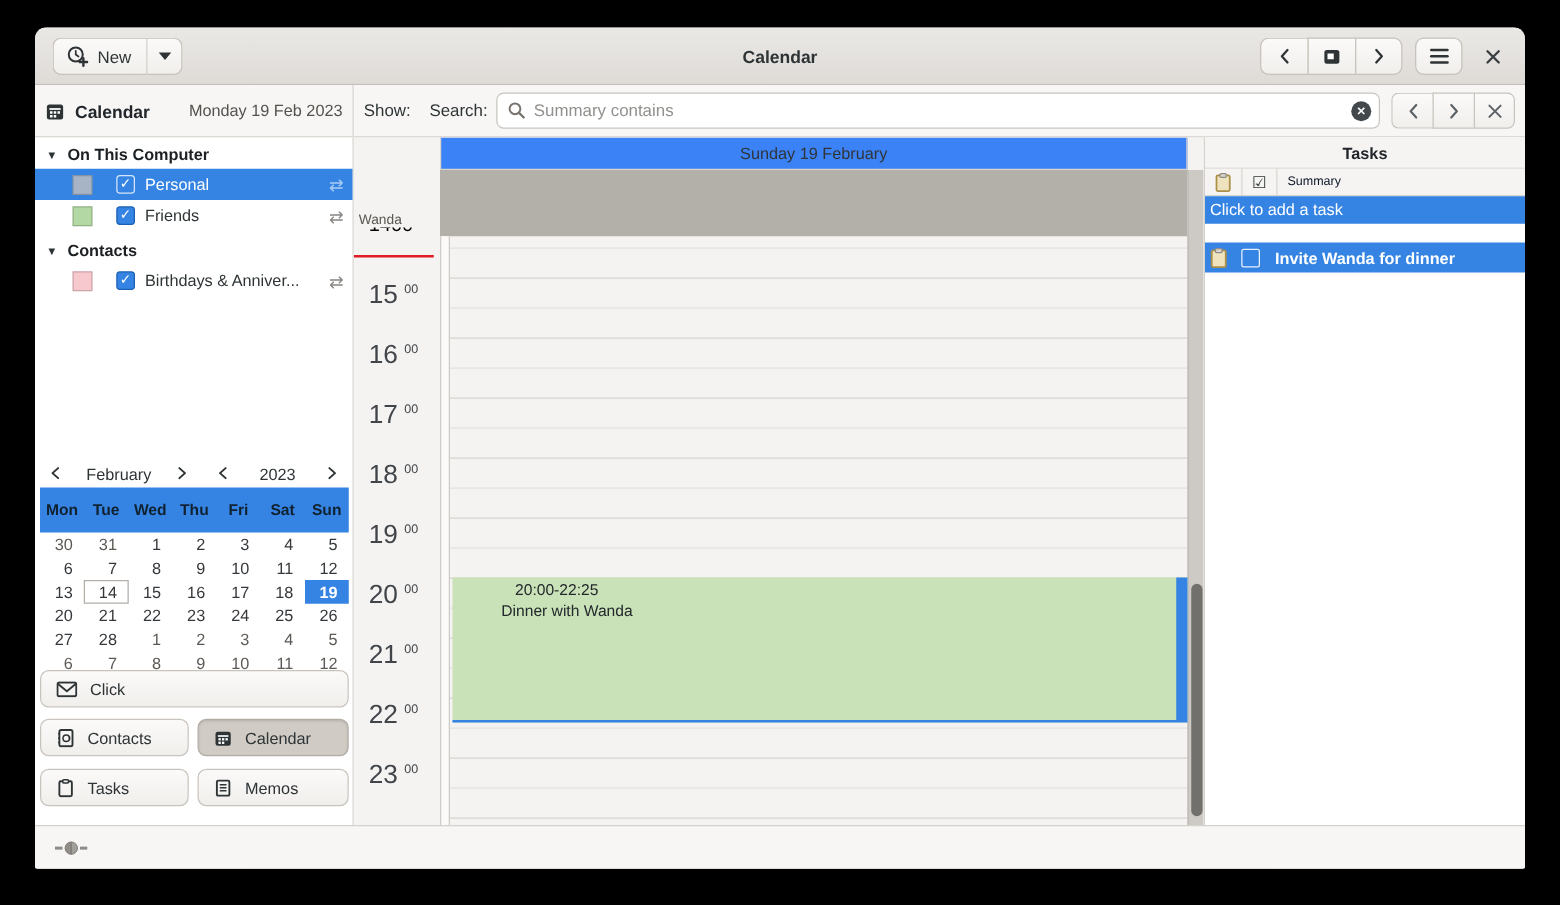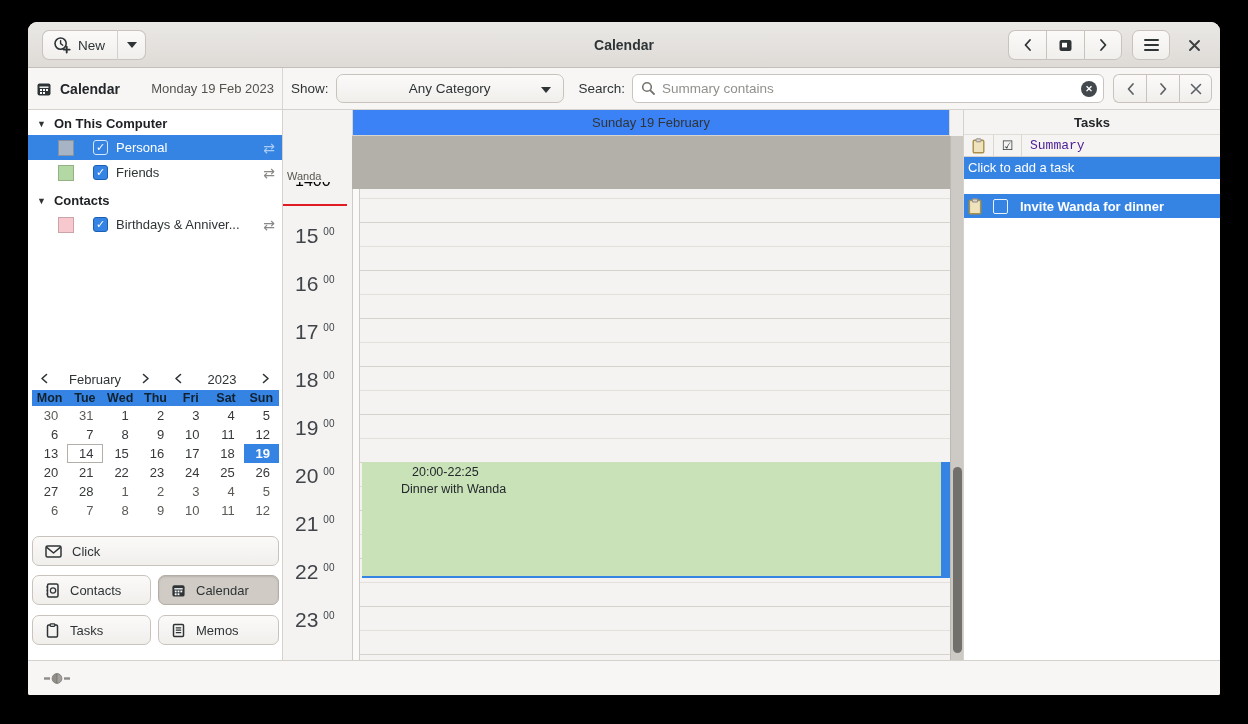--- a/index.html
+++ b/index.html
@@ -71,21 +71,21 @@
   .tree-row.sel .sync { color:#a9cbf4; }
   .contacts-gap { margin-top:4px; }
 
   
   .mini-cal { position:absolute; left:4px; top:258px; width:247px; }
   .mc-nav { height:22px; display:flex; align-items:center; font-size:13px; color:#2e3436; }
   .mc-nav .chv { width:24px; text-align:center; }
   .mc-month { width:78px; text-align:center; }
   .mc-year { width:64px; text-align:center; }
   .mc-sp { width:8px; }
-  .mc-days { height:16px; background:#3584e4; display:grid; grid-template-columns:repeat(7,1fr); align-items:center; }
+  .mc-days { height:36px; background:#3584e4; display:grid; grid-template-columns:repeat(7,1fr); align-items:center; }
   .mc-dayname { font-size:12.5px; color:#10212f; text-align:center; font-weight:bold; }
   .mc-week { height:19px; display:grid; grid-template-columns:repeat(7,1fr); }
   .mc-cell { font-size:13px; color:#36393c; text-align:right; padding-right:9px; line-height:19px; }
   .mc-cell.out { color:#5d5a56; }
   .mc-cell.today { background:#fff; outline:1px solid #b3aea8; outline-offset:-1px; }
   .mc-cell.selday { background:#3584e4; color:#fff; font-weight:bold; }
 
   
   .sw-btn { position:absolute; height:30px; font-size:13px; gap:10px; justify-content:flex-start; padding-left:12px; }
   .sw-btn.active { background:#d0cbc5; border-color:#b3ada6; box-shadow:inset 0 1px 2px rgba(0,0,0,.12); }
@@ -112,21 +112,21 @@
   .ev-title { font-size:12.5px; color:#23282c; padding:3px 0 0 3px; }
   .vscroll { position:absolute; right:0; top:26px; width:13px; bottom:0; background:#cdc9c5; border-left:1px solid #bcb8b3; }
   .vthumb { position:absolute; left:2px; width:9px; top:331px; height:186px; background:#72706c; border-radius:5px; }
 
   
   .tasks-title { height:24px; background:#f5f4f2; display:flex; align-items:center; justify-content:center;
                  font-size:13px; font-weight:bold; color:#22262a; }
   .tasks-cols { height:23px; background:#f5f4f2; border-top:1px solid #e0dcd8; border-bottom:1px solid #d5d1cc; display:flex; align-items:center; }
   .tc-icon { width:30px; display:flex; justify-content:center; align-items:center; height:100%; border-right:1px solid #dad6d1; }
   .tc-check { width:28px; text-align:center; font-size:13px; color:#2e3436; border-right:1px solid #dad6d1; height:100%; line-height:22px; }
-  .tc-summary { font-size:13px; color:#4c1d95; padding-left:8px;font-family:Liberation Mono, monospace; }
+  .tc-summary { font-size:10px; color:#0f172a; padding-left:8px; }
   .add-task { height:22px; background:#3584e4; color:#fff; font-size:13px; line-height:22px; padding-left:4px; }
   .task-row { position:absolute; left:0; right:0; top:84px; height:24px; background:#3584e4; display:flex; align-items:center; }
   .task-clip { margin-left:4px; }
   .task-cb { width:15px; height:15px; border:1.5px solid #e8f0fa; border-radius:2px; margin-left:11px; }
   .task-label { margin-left:12px; font-size:13px; font-weight:bold; color:#fff; }
 
   svg.ic { display:block; }
 </style>
 </head>
 <body>
@@ -188,24 +188,20 @@
         <rect x="4" y="8" width="2" height="2" fill="#fff"></rect>
           <rect x="7" y="8" width="2" height="2" fill="#fff"></rect>
           <rect x="10" y="8" width="2" height="2" fill="#fff"></rect>
         <rect x="4" y="11" width="2" height="2" fill="#fff"></rect>
           <rect x="7" y="11" width="2" height="2" fill="#fff"></rect>
       </svg>
       <span class="tb-app">Calendar</span>
       <span class="tb-date">Monday 19 Feb 2023</span>
     </div>
     <span class="lbl show-lbl">Show:</span>
-    <div class="btn dropdown">
-      <span>Any Category</span>
-      <span class="caret-down"></span>
-    </div>
     <span class="lbl search-lbl">Search:</span>
     <div class="search-wrap">
       <svg class="ic" width="15" height="15" viewBox="0 0 15 15">
         <circle cx="6" cy="6" r="4.3" fill="none" stroke="#77736e" stroke-width="1.6"></circle>
         <path d="M9.3 9.3 L13 13" stroke="#77736e" stroke-width="1.8" stroke-linecap="round"></path>
       </svg>
       <input type="text" placeholder="Summary contains" style="">
       <span class="clear-ic">✕</span>
     </div>
     <div class="srch-group">

